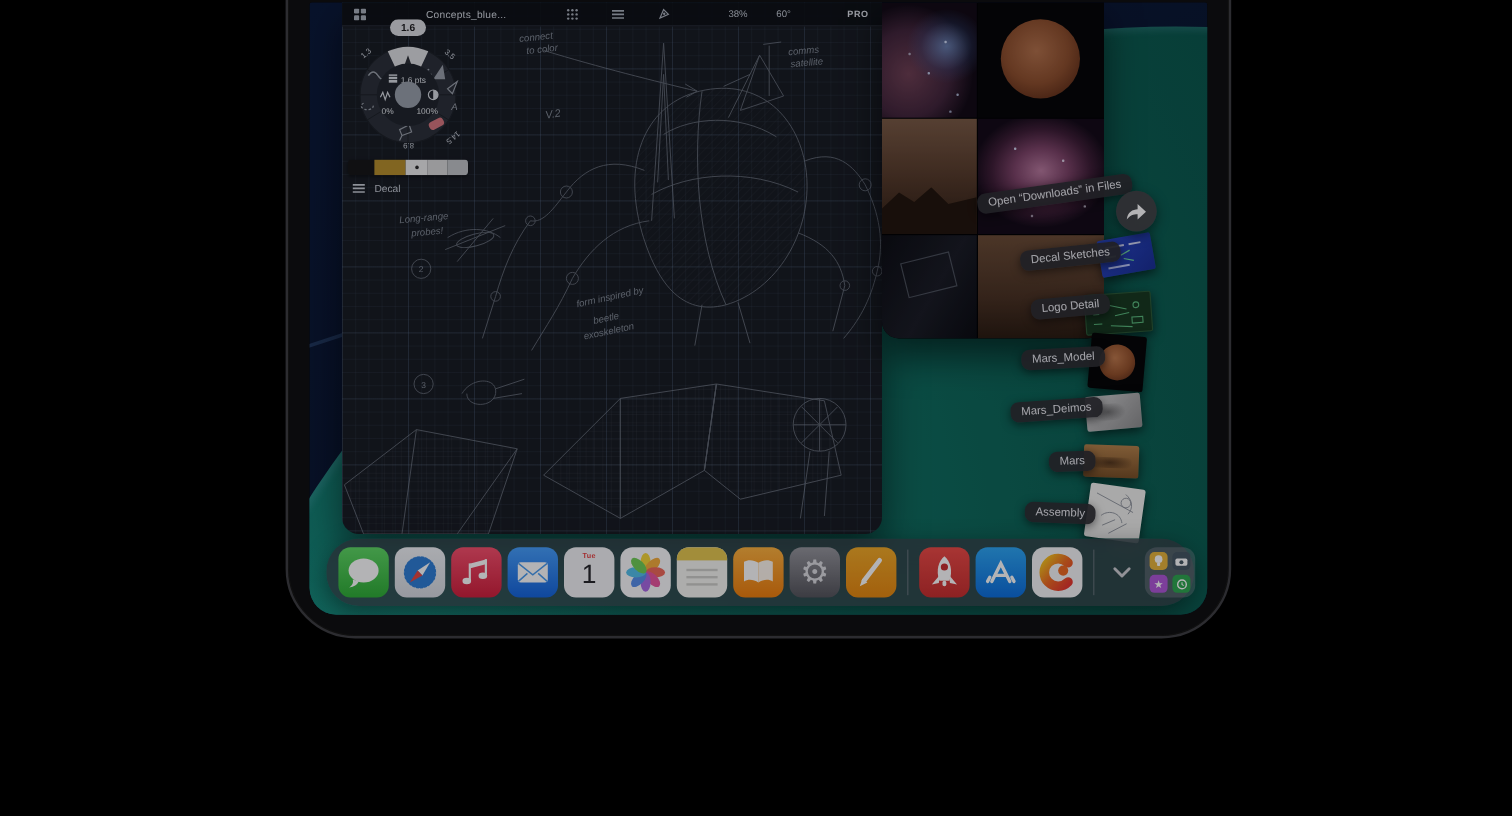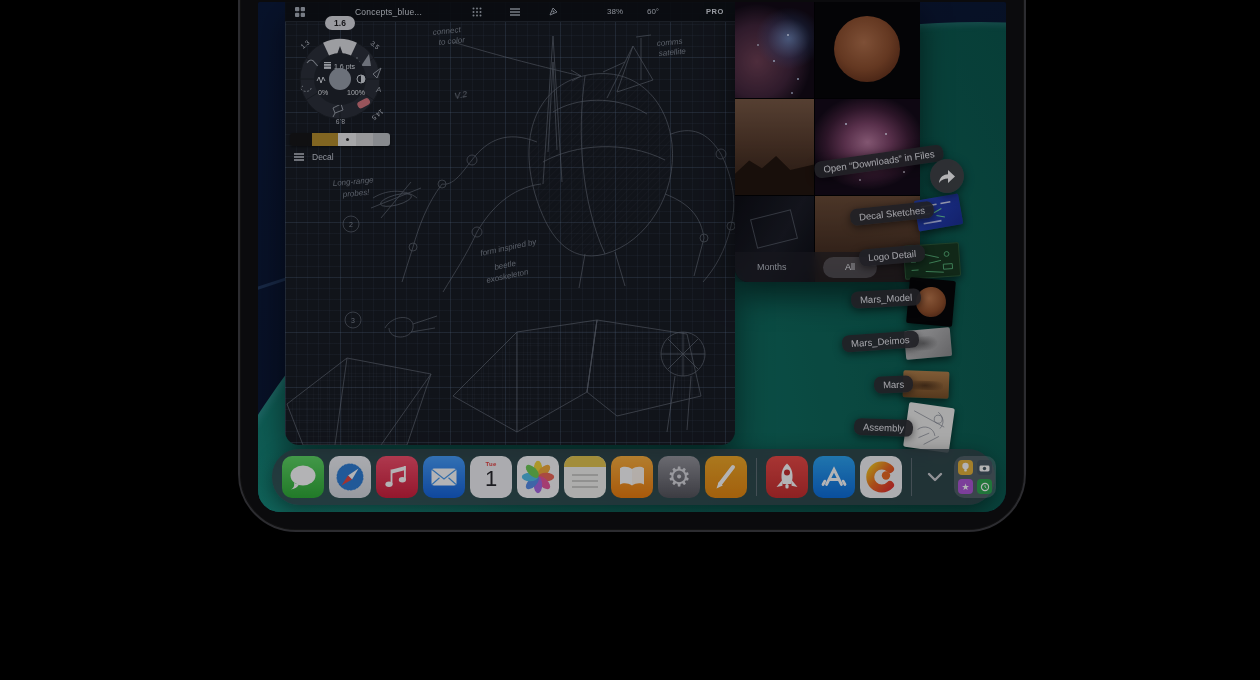--- a/index.html
+++ b/index.html
@@ -316,24 +316,20 @@
         </div>
         <div class="pcell" style="left:80px;top:97px;width:105px;height:96px;background:
             radial-gradient(60% 55% at 50% 45%, #b97a9e 0%, #7e4468 35%, #3f1e36 65%, transparent 90%), #130a16;">
           <div class="stars" style="left:30px;top:24px;box-shadow:40px 10px 0 #e8e0f2, 58px 48px 0 rgba(240,235,250,.8), 14px 56px 0 rgba(235,225,245,.7);"></div>
         </div>
         <div class="pcell" style="left:0;top:194px;width:79px;height:86px;background:linear-gradient(120deg,#0c0d12 0%, #1a1c24 55%, #0a0b10 100%);">
           <div style="position:absolute;left:18px;top:18px;width:42px;height:30px;border:1px solid rgba(170,180,195,0.35);transform:rotate(-14deg);"></div>
         </div>
         <div class="pcell" style="left:80px;top:194px;width:105px;height:86px;background:linear-gradient(#6b4c35 0%, #4a3222 60%, #2a1b10 100%);"></div>
 
-        <div class="pzoombar">
-          <span class="pz-months">Months</span>
-          <span class="pz-all">All</span>
-        </div>
       </div>
 
       <div class="sharebtn">
         <svg width="20" height="18" viewBox="0 0 20 18">
           <path d="M2,16 C2.5,9.5 7,7.5 11,7.3 V3 L18,9.5 L11,16 V11.6 C7.5,11.6 4.5,12.6 2,16 Z" fill="#ffffff"></path>
         </svg>
       </div>
 
       <div class="dragl" style="left:556px;top:151px;transform:rotate(-8deg);">Open “Downloads” in Files</div>
 

